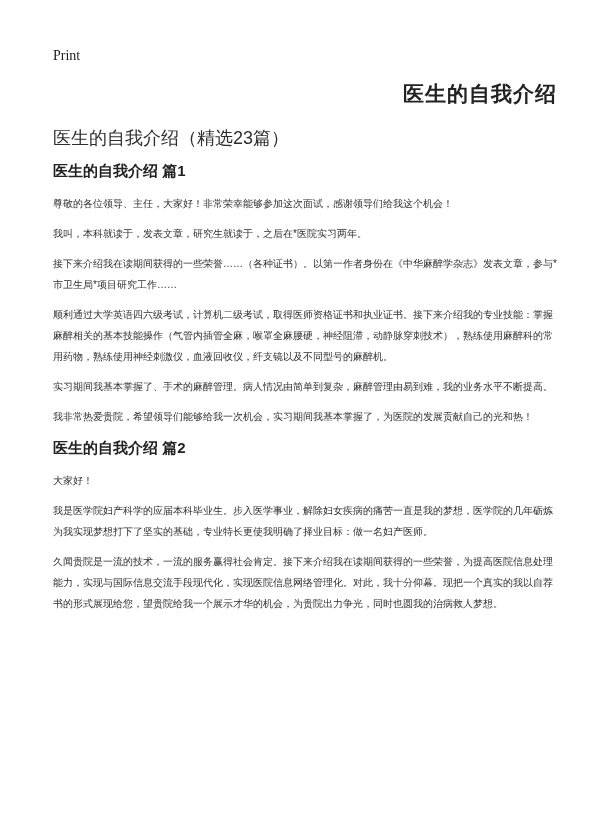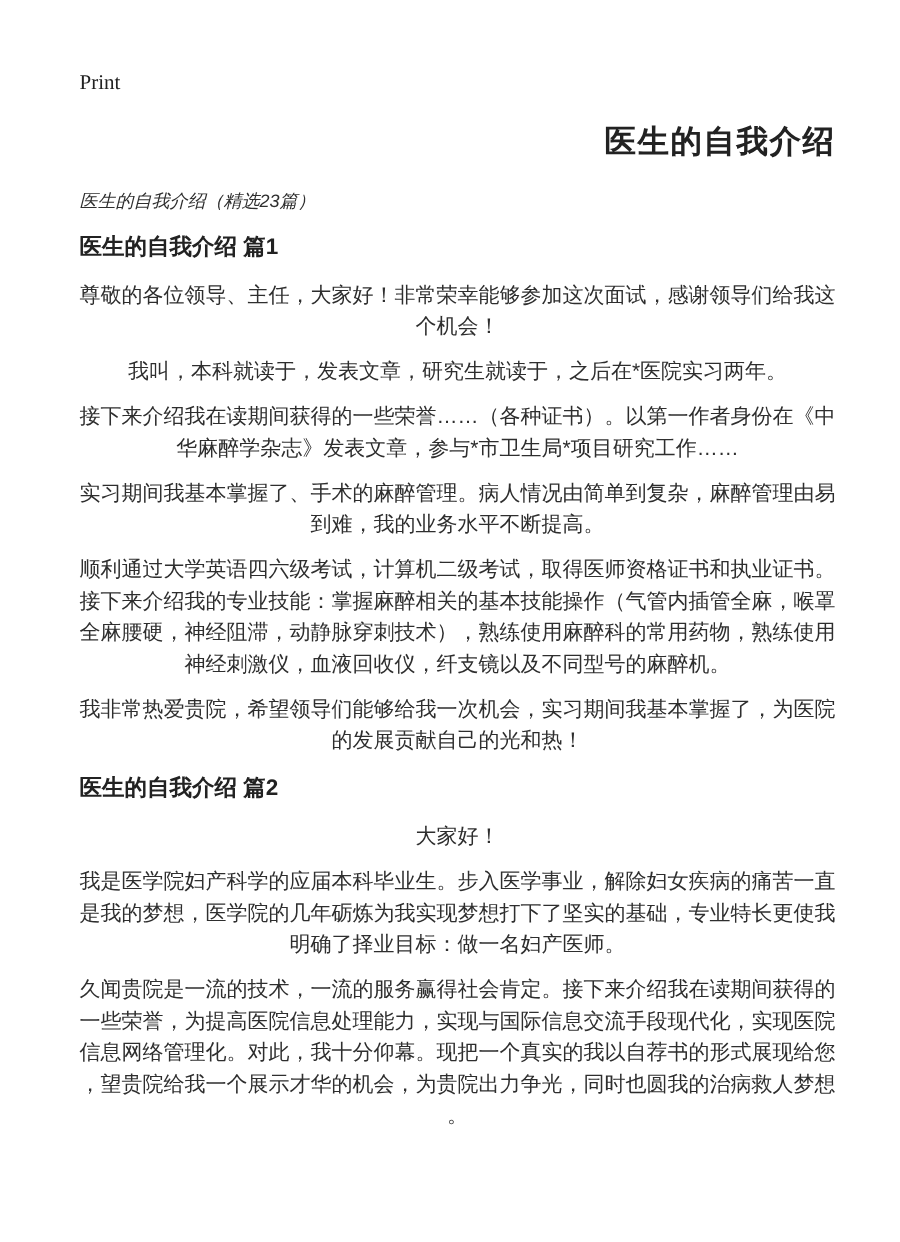--- a/index.html
+++ b/index.html
@@ -31,58 +31,56 @@
   }
   .doc-title {
     font-size: 21px;
     font-weight: bold;
     text-align: right;
     color: #222222;
     margin: 14px 0 0 0;
     letter-spacing: 1px;
   }
   .doc-subtitle {
-    font-size: 12px;
+    font-size: 18px;
     margin: 18px 0 10px 0;
-    font-style: italic;
   }
   .section-heading {
     font-size: 15px;
     font-weight: bold;
     color: #222222;
     margin: 12px 0 12px 0;
   }
   .para {
-    font-size: 14px;
+    font-size: 10px;
     line-height: 21px;
     margin: 9px 0 9px 0;
     line-break: anywhere;
     word-break: break-all;
-    text-align: center;
   }
 </style>
 </head>
 <body>
 
 <div class="page">
 
   <span class="print-link">Print</span>
 
   <div class="doc-title">医生的自我介绍</div>
 
   <div class="doc-subtitle">医生的自我介绍（精选23篇）</div>
 
   
   <div>
     <div class="section-heading">医生的自我介绍 篇1</div>
     <p class="para">尊敬的各位领导、主任，大家好！非常荣幸能够参加这次面试，感谢领导们给我这个机会！</p>
     <p class="para">我叫，本科就读于，发表文章，研究生就读于，之后在*医院实习两年。</p>
     <p class="para">接下来介绍我在读期间获得的一些荣誉……（各种证书）。以第一作者身份在《中华麻醉学杂志》发表文章，参与*市卫生局*项目研究工作……</p>
+    <p class="para">顺利通过大学英语四六级考试，计算机二级考试，取得医师资格证书和执业证书。接下来介绍我的专业技能：掌握麻醉相关的基本技能操作（气管内插管全麻，喉罩全麻腰硬，神经阻滞，动静脉穿刺技术），熟练使用麻醉科的常用药物，熟练使用神经刺激仪，血液回收仪，纤支镜以及不同型号的麻醉机。</p>
     <p class="para">实习期间我基本掌握了、手术的麻醉管理。病人情况由简单到复杂，麻醉管理由易到难，我的业务水平不断提高。</p>
-    <p class="para">顺利通过大学英语四六级考试，计算机二级考试，取得医师资格证书和执业证书。接下来介绍我的专业技能：掌握麻醉相关的基本技能操作（气管内插管全麻，喉罩全麻腰硬，神经阻滞，动静脉穿刺技术），熟练使用麻醉科的常用药物，熟练使用神经刺激仪，血液回收仪，纤支镜以及不同型号的麻醉机。</p>
     <p class="para">我非常热爱贵院，希望领导们能够给我一次机会，实习期间我基本掌握了，为医院的发展贡献自己的光和热！</p>
   </div>
 
   
   <div>
     <div class="section-heading">医生的自我介绍 篇2</div>
     <p class="para">大家好！</p>
     <p class="para">我是医学院妇产科学的应届本科毕业生。步入医学事业，解除妇女疾病的痛苦一直是我的梦想，医学院的几年砺炼为我实现梦想打下了坚实的基础，专业特长更使我明确了择业目标：做一名妇产医师。</p>
     <p class="para">久闻贵院是一流的技术，一流的服务赢得社会肯定。接下来介绍我在读期间获得的一些荣誉，为提高医院信息处理能力，实现与国际信息交流手段现代化，实现医院信息网络管理化。对此，我十分仰幕。现把一个真实的我以自荐书的形式展现给您，望贵院给我一个展示才华的机会，为贵院出力争光，同时也圆我的治病救人梦想。</p>
   </div>

